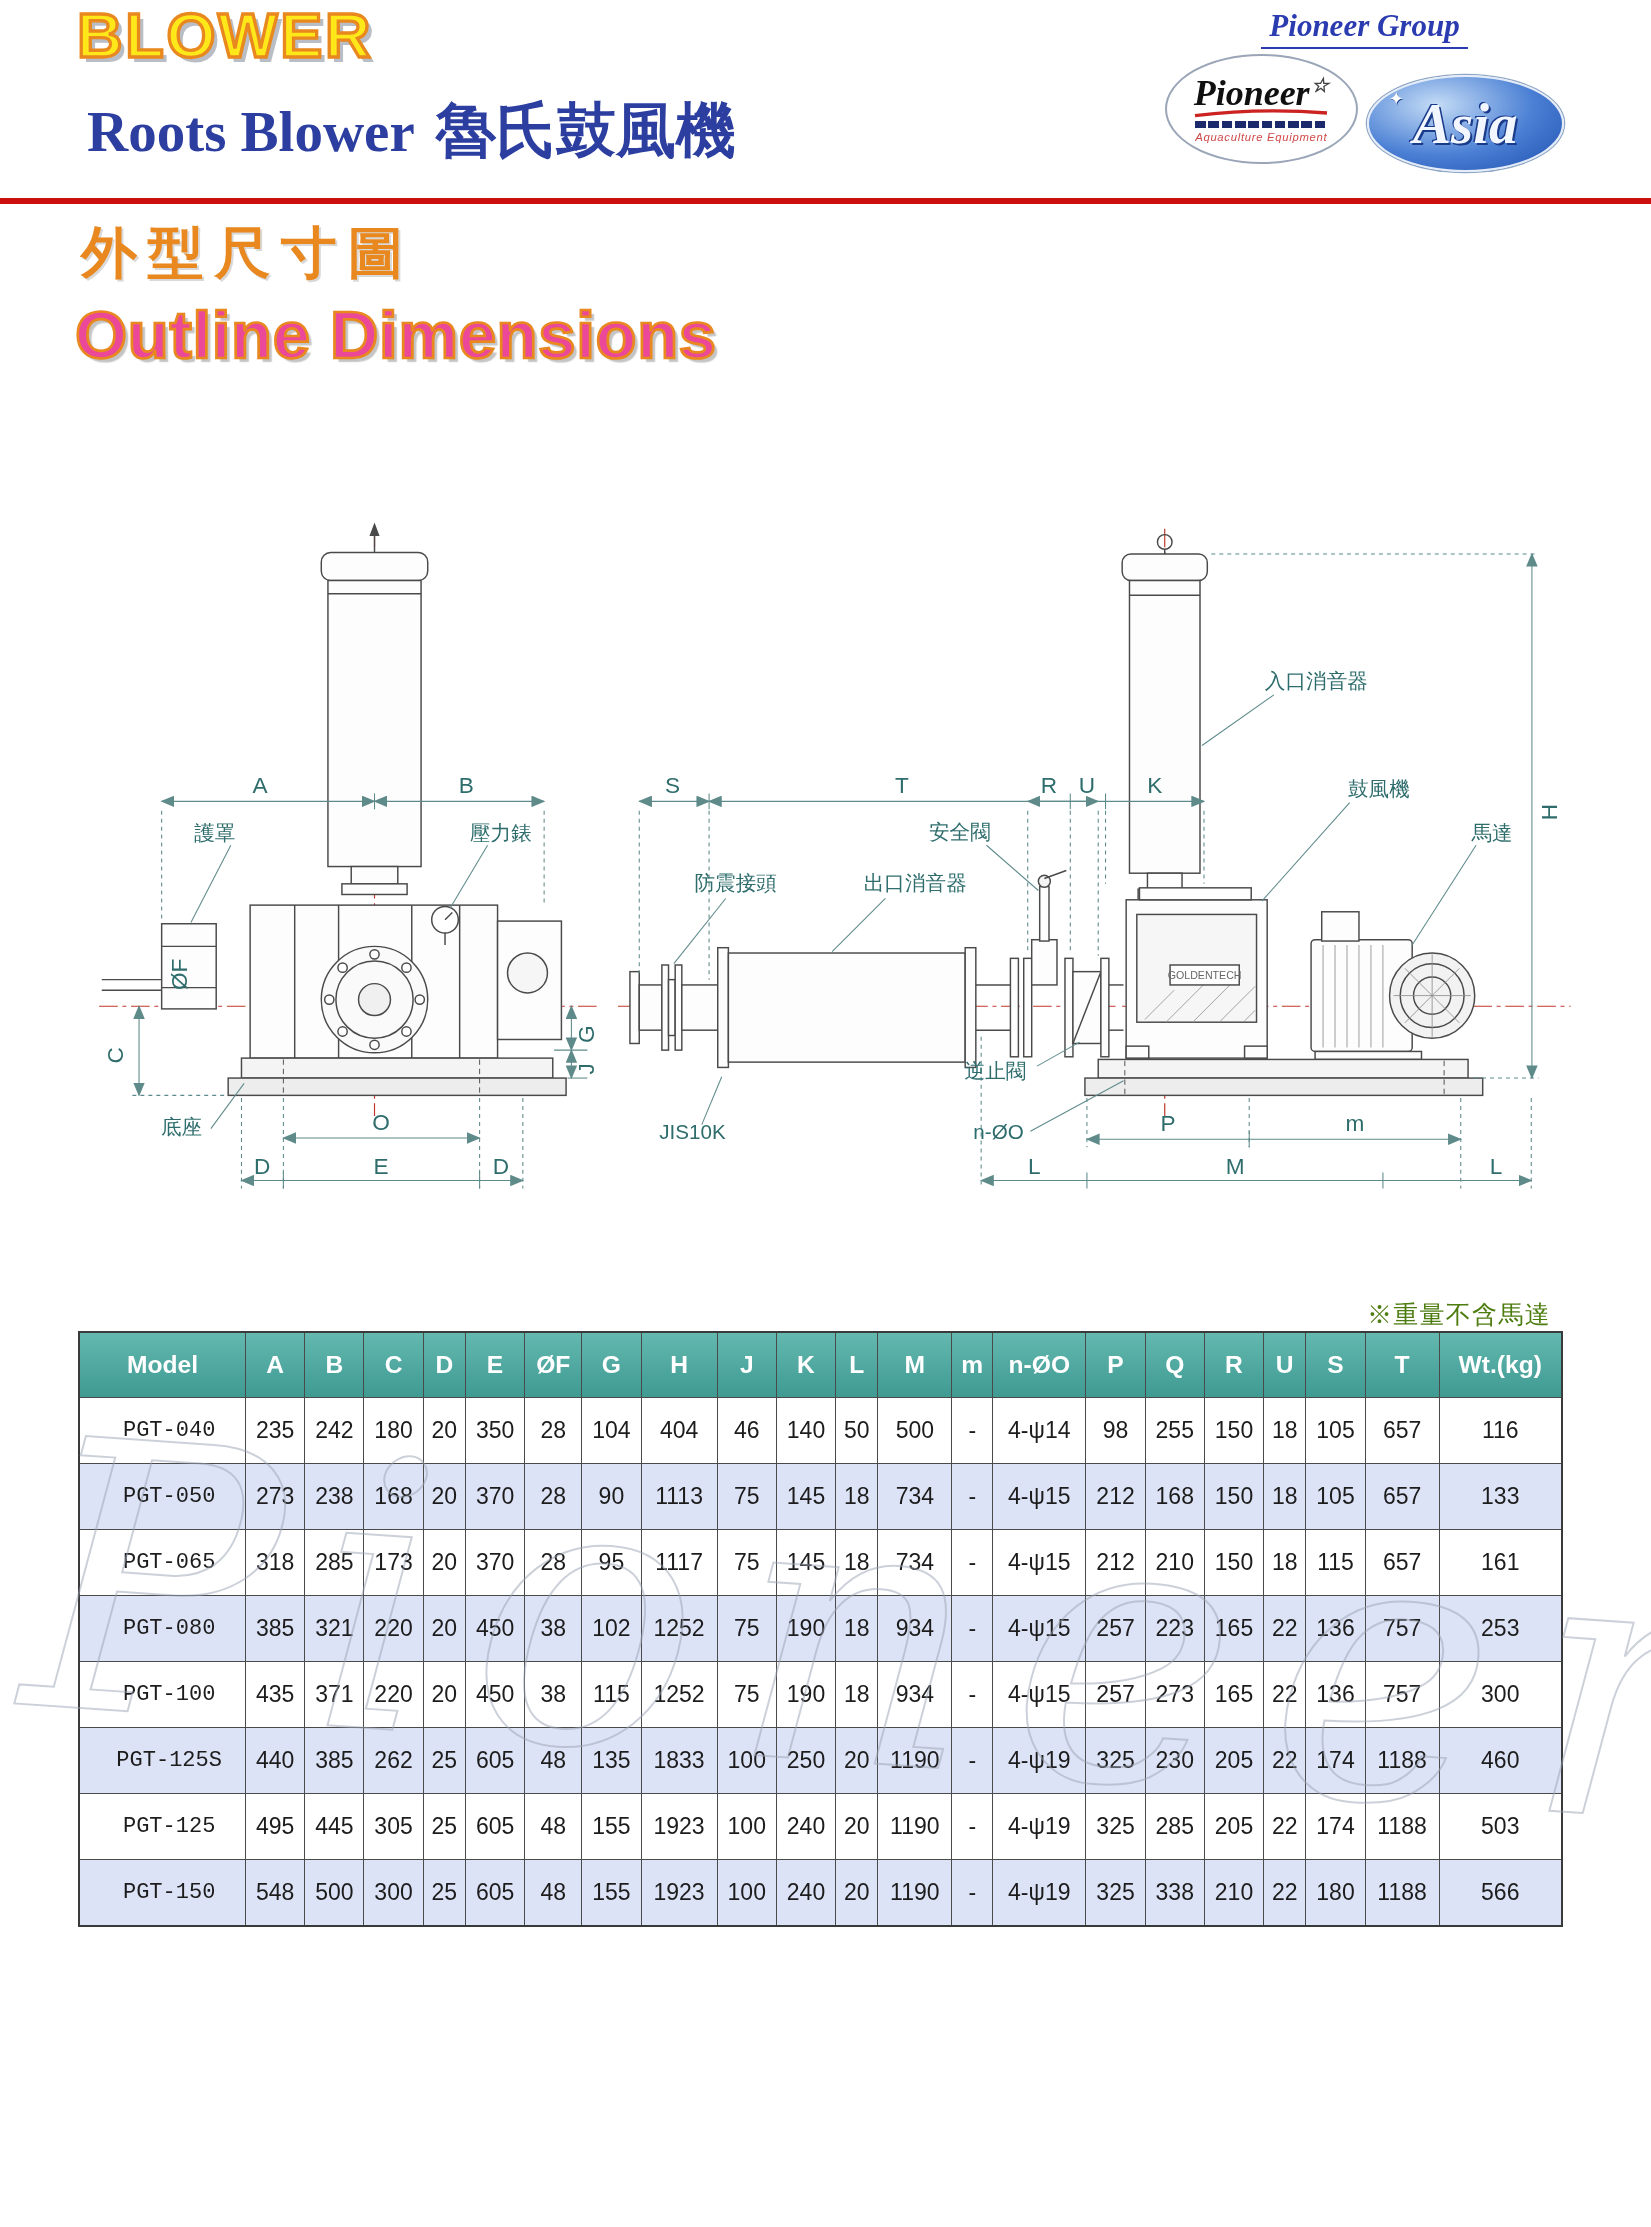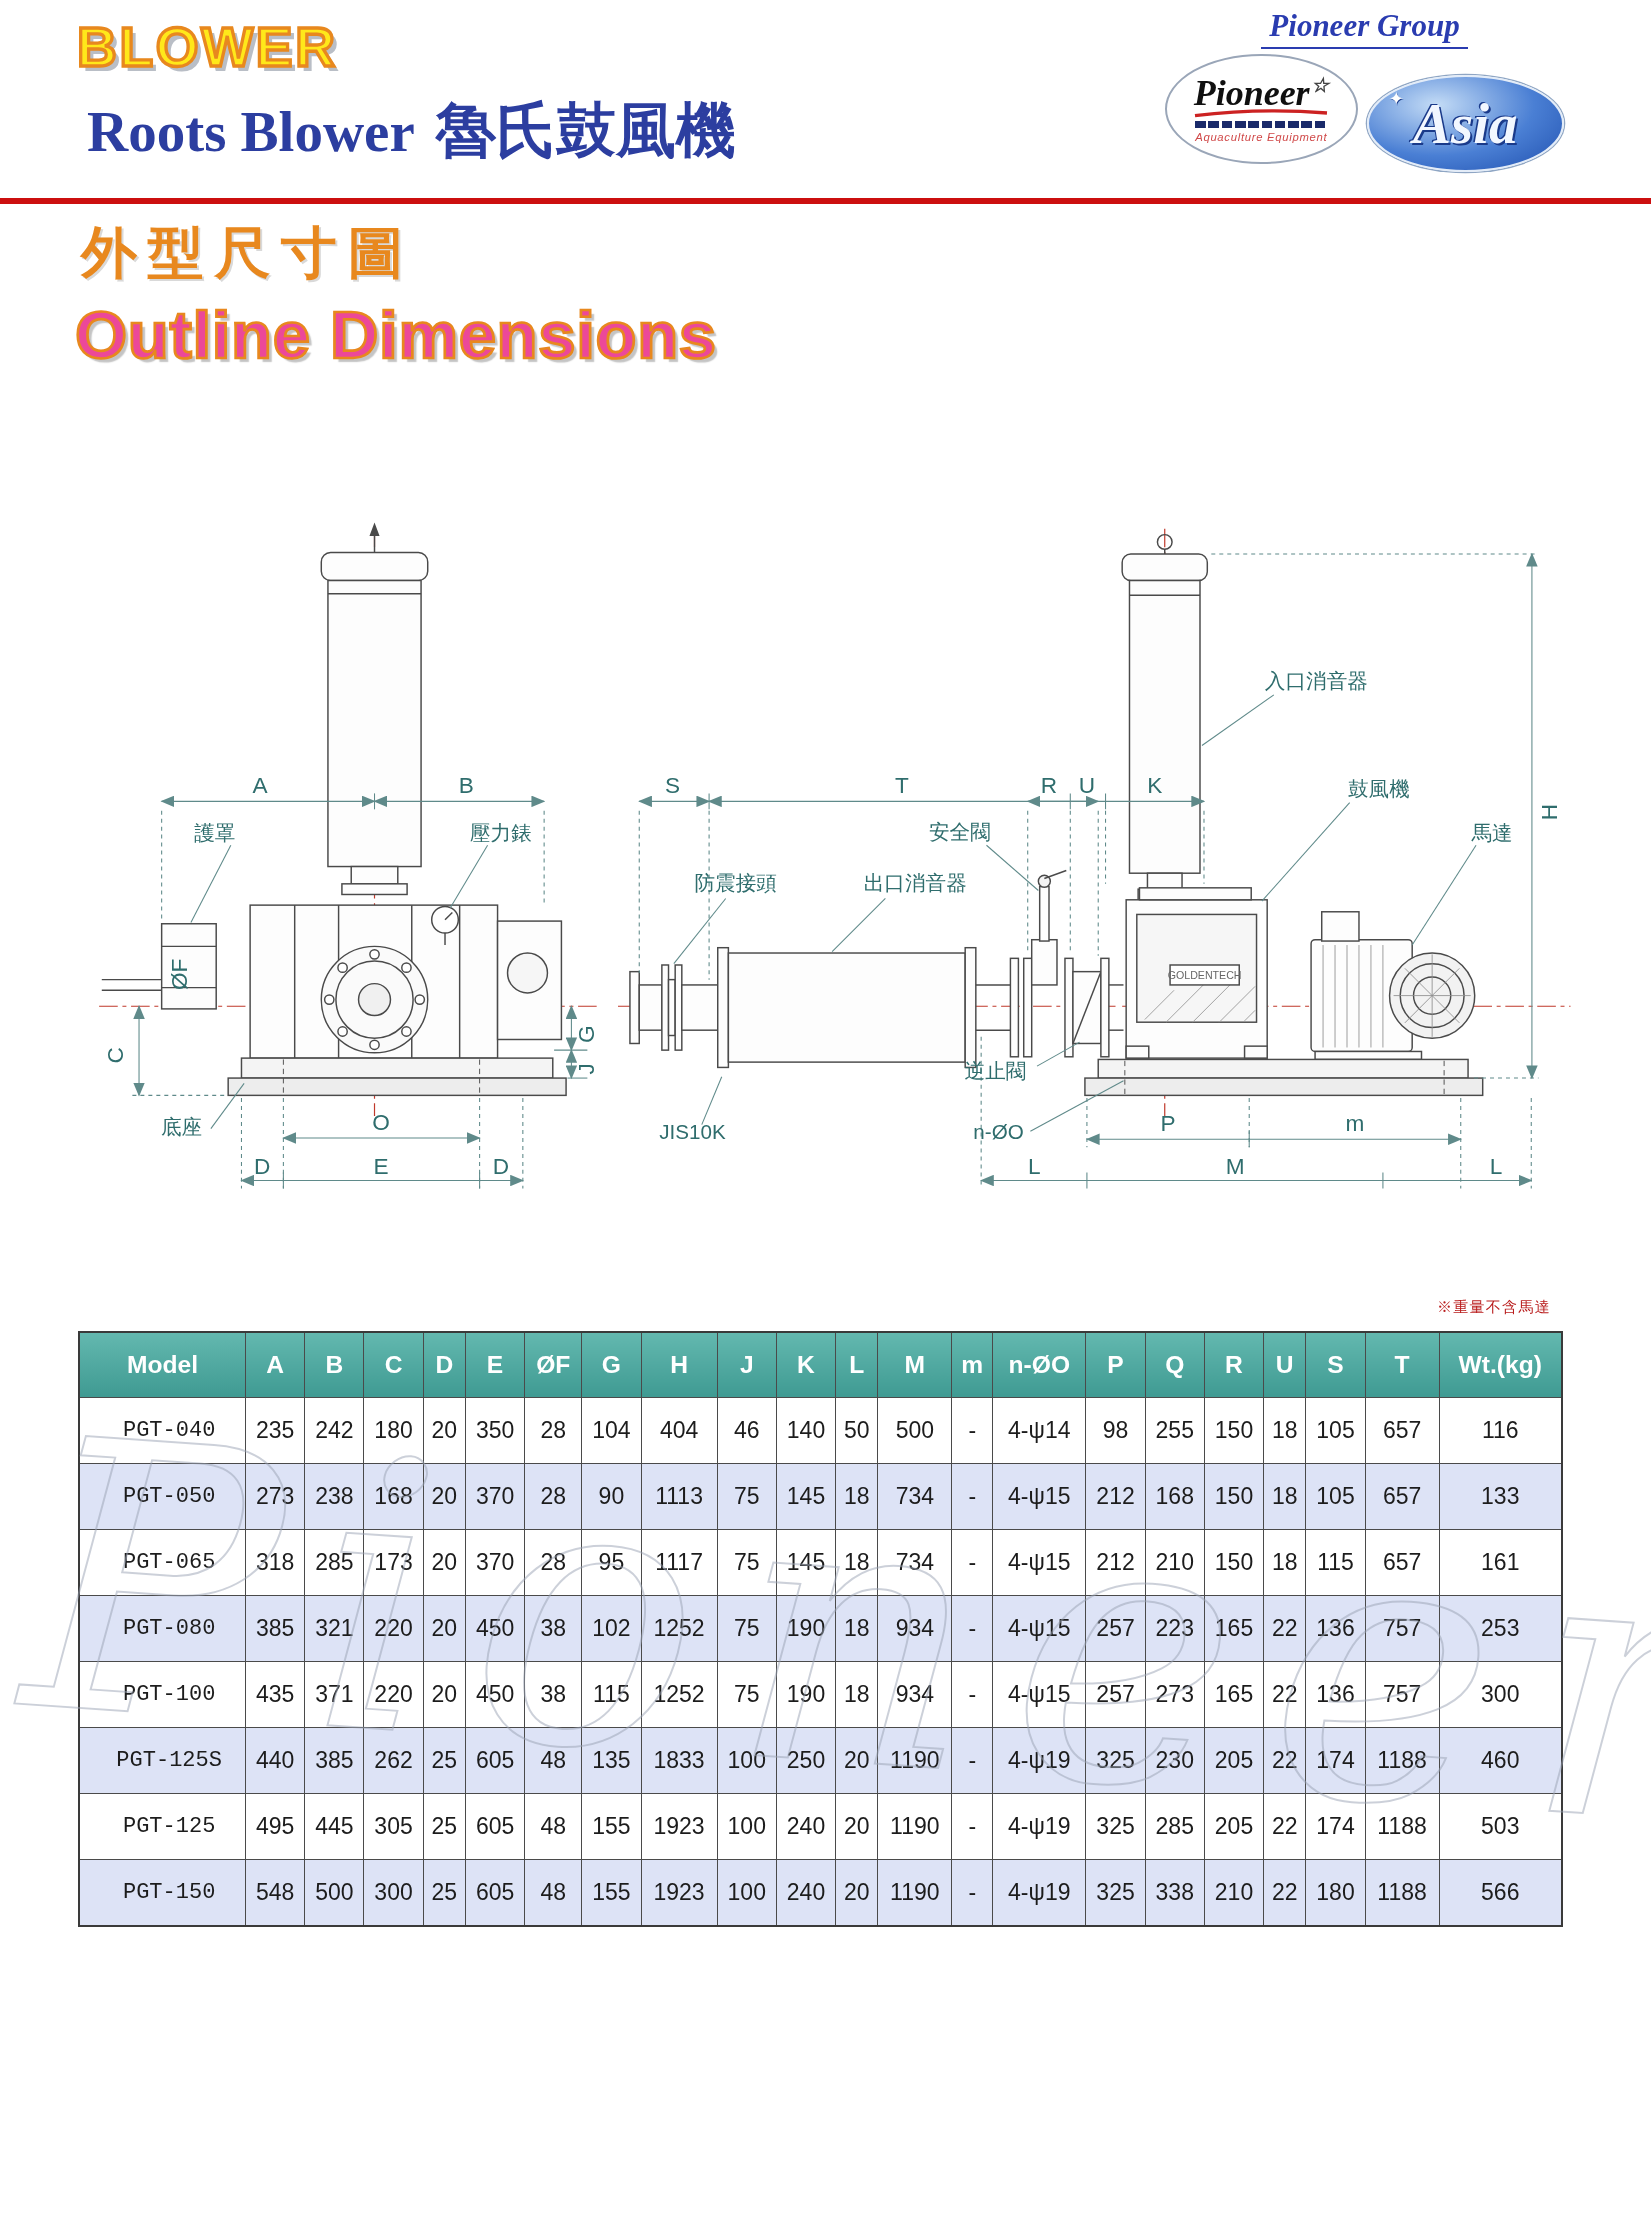--- a/index.html
+++ b/index.html
@@ -3,24 +3,23 @@
 <meta charset="utf-8">
 <style>
   html,body{margin:0;padding:0;background:#ffffff;}
   body{width:1651px;height:2227px;position:relative;font-family:"Liberation Sans",sans-serif;overflow:hidden;}
   .page{position:absolute;left:0;top:0;width:1651px;height:2227px;background:#fff;}
 
   
   .blower-title{
     position:absolute;left:77px;top:4px;
     font-family:"Liberation Sans",sans-serif;font-weight:bold;
-    font-size:55px;letter-spacing:2.7px;line-height:1;
+    font-size:63px;letter-spacing:2.7px;line-height:1;
     color:#ffe81a;-webkit-text-stroke:3.3px #e8881e;
     text-shadow:4.7px 5.3px 0 #b9bec6;
-    margin-top:16px;
   }
   .roots-row{
     position:absolute;left:79px;top:101px;line-height:1;white-space:nowrap;
     font-family:"Liberation Serif",serif;font-weight:bold;color:#2c3ea0;margin-left:8px;
   }
   .roots-row .en{font-size:57px;}
   .roots-row .zh{font-size:60px;margin-left:18.6px;}
 
   .brand{position:absolute;right:87px;top:8px;width:399px;text-align:center;}
   .brand-name{
@@ -63,21 +62,21 @@
     font-family:"Liberation Sans",sans-serif;font-weight:bold;
     font-size:67px;line-height:1;letter-spacing:0.7px;
     color:#ec4899;-webkit-text-stroke:2.7px #e8881e;
     text-shadow:4px 4px 1.3px #c4c4c4;
   }
 
   
   .diagram-svg{position:absolute;left:60px;top:514px;width:1531px;height:745px;}
 
   
-  .weight-note{position:absolute;right:100px;top:1298px;font-size:15px;color:#b91c1c;letter-spacing:1.3px;}
+  .weight-note{position:absolute;right:100px;top:1298px;font-size:25px;color:#4d7c0f;letter-spacing:1.3px;}
   .spec-table{
     position:absolute;left:78px;top:1331px;width:1485px;
     border-collapse:collapse;background:#fff;border:2px solid #3a3a3a;
   }
   .spec-table th{
     background:linear-gradient(180deg,#63b8af,#3f9a92);
     color:#ffffff;font-size:24.6px;font-weight:bold;height:64px;
     border:1.3px solid #4a4a4a;padding:0 4px;white-space:nowrap;
   }
   .spec-table td{

